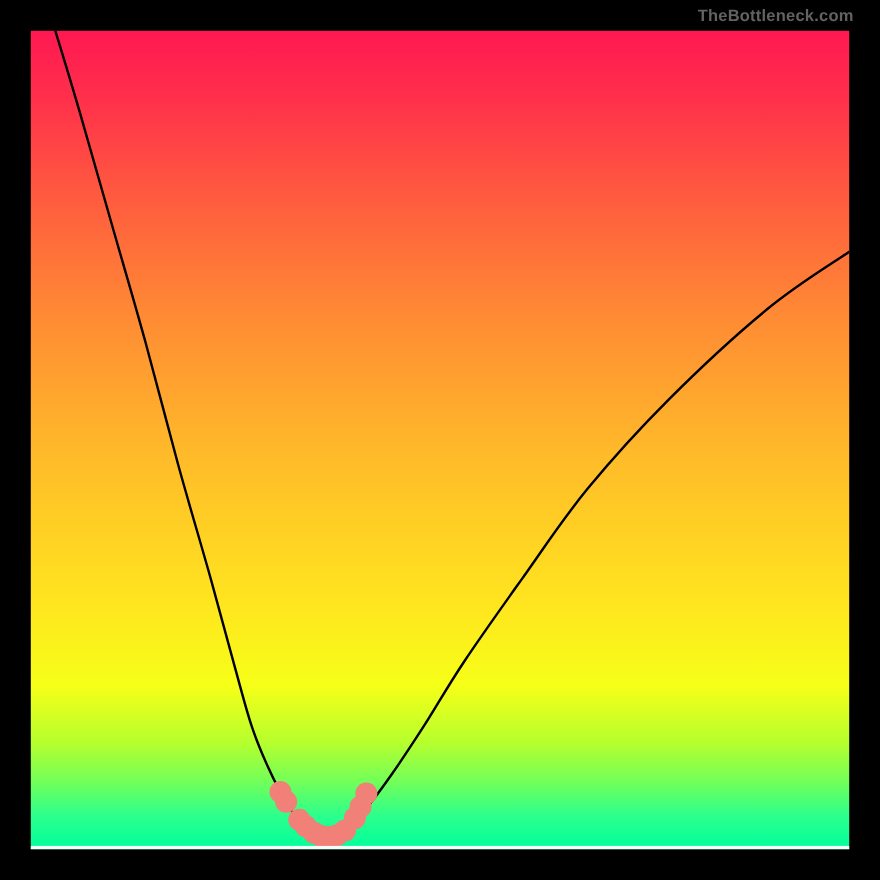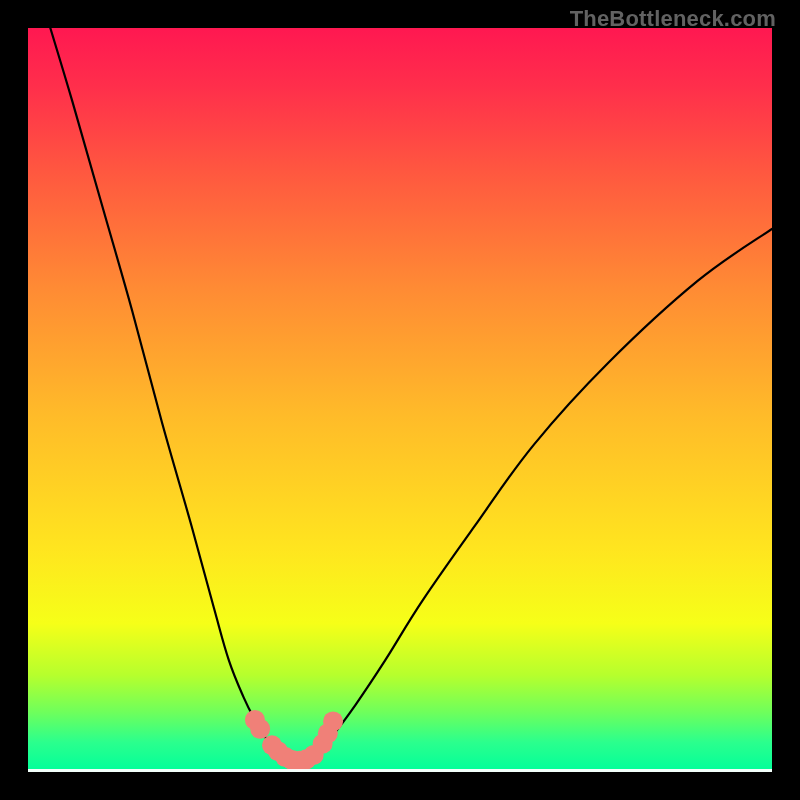--- a/index.html
+++ b/index.html
@@ -15,21 +15,21 @@
     width: 800px;
     height: 800px;
     background: #000000;
     position: relative;
   }
   .watermark {
     position: absolute;
     top: 6px;
     right: 24px;
     color: #626262;
-    font-size: 22px;
+    font-size: 15px;
     font-weight: 600;
     letter-spacing: 0.2px;
   }
   .plot {
     position: absolute;
     left: 28px;
     top: 28px;
     width: 744px;
     height: 744px;
     background: linear-gradient(

